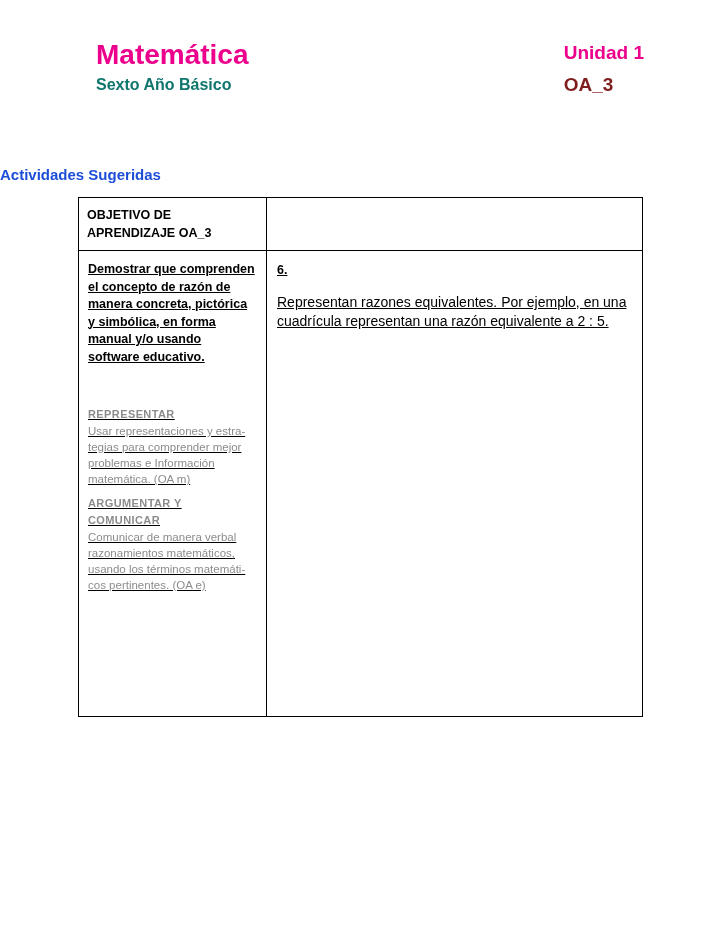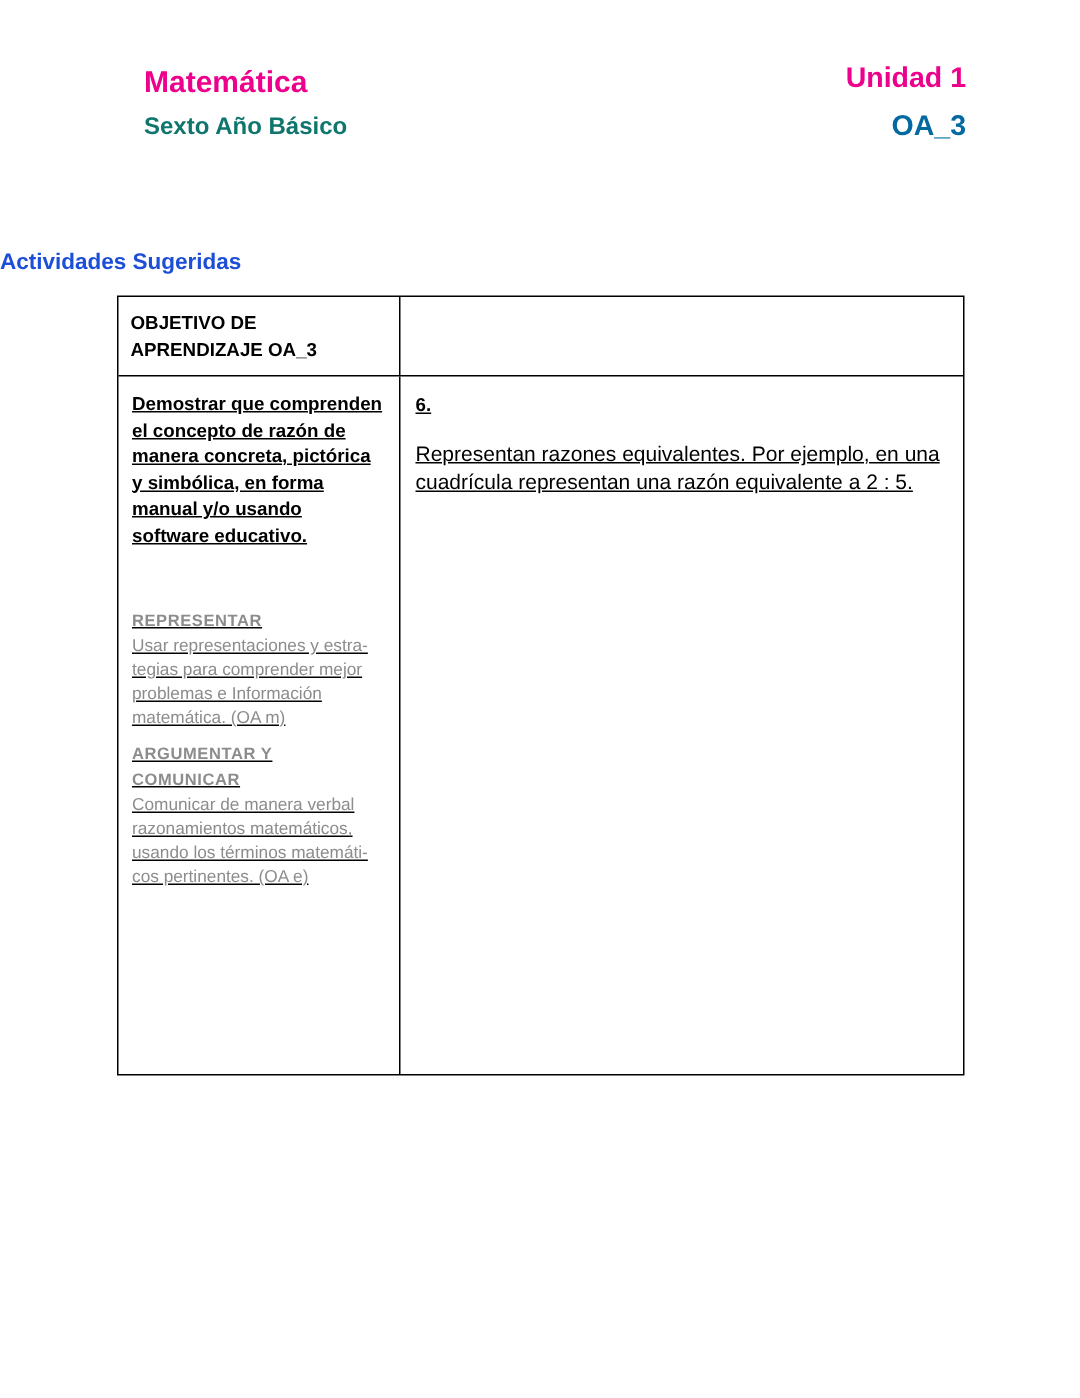--- a/index.html
+++ b/index.html
@@ -30,49 +30,49 @@
     top: 38px;
     width: 566px;
     height: 80px;
   }
   .header-left {
     position: absolute;
     left: 18px;
     top: 0;
   }
   .subject-title {
-    font-size: 20px;
+    font-size: 28px;
     font-weight: bold;
     color: #ec008c;
     line-height: 34px;
     letter-spacing: 0px;
   }
   .subject-subtitle {
     font-size: 16px;
     font-weight: bold;
     color: #0f766e;
     line-height: 22px;
     margin-top: 2px;
   }
   .header-right {
     position: absolute;
     right: 0;
     top: 2px;
-    text-align: right;
+    text-align: left;
   }
   .unit-label {
     font-size: 19px;
     font-weight: bold;
     color: #ec008c;
     line-height: 26px;
   }
   .oa-label {
     font-size: 19px;
     font-weight: bold;
-    color: #0369a1;
+    color: #7f1d1d;
     line-height: 26px;
     margin-top: 6px;
   }
 
   
   .section-title {
     position: absolute;
     left: 0;
     top: 166px;
     width: 720px;

